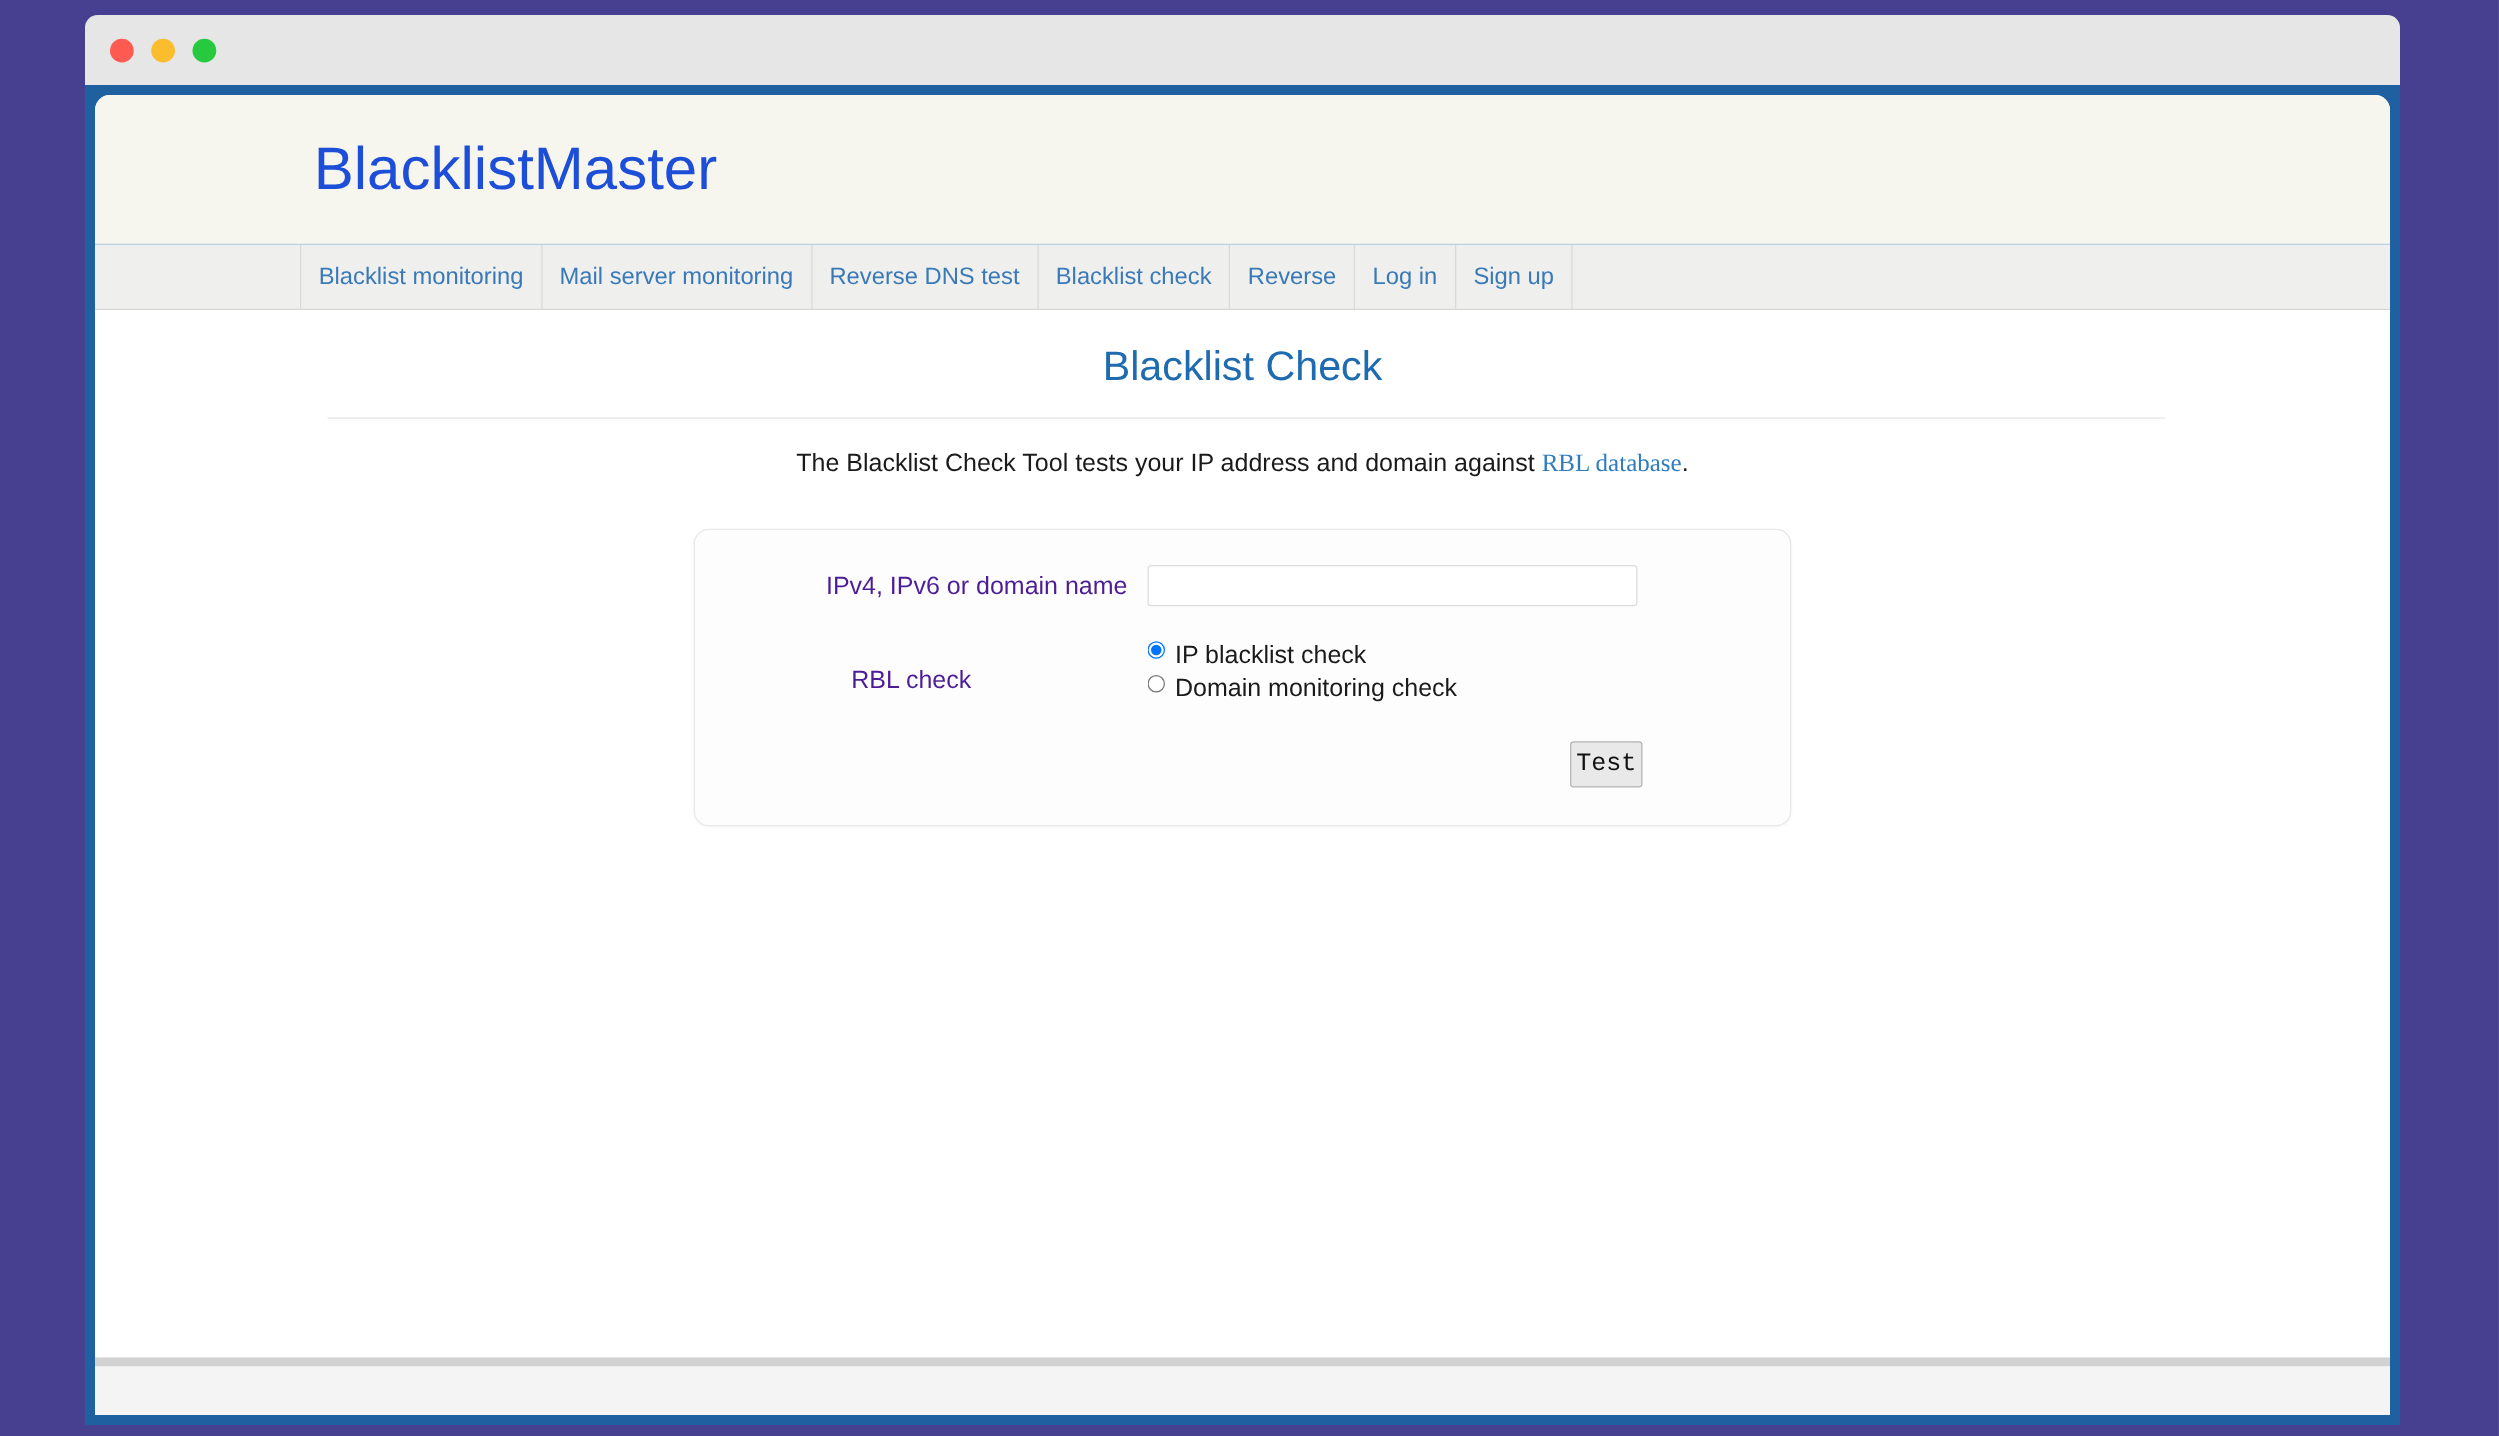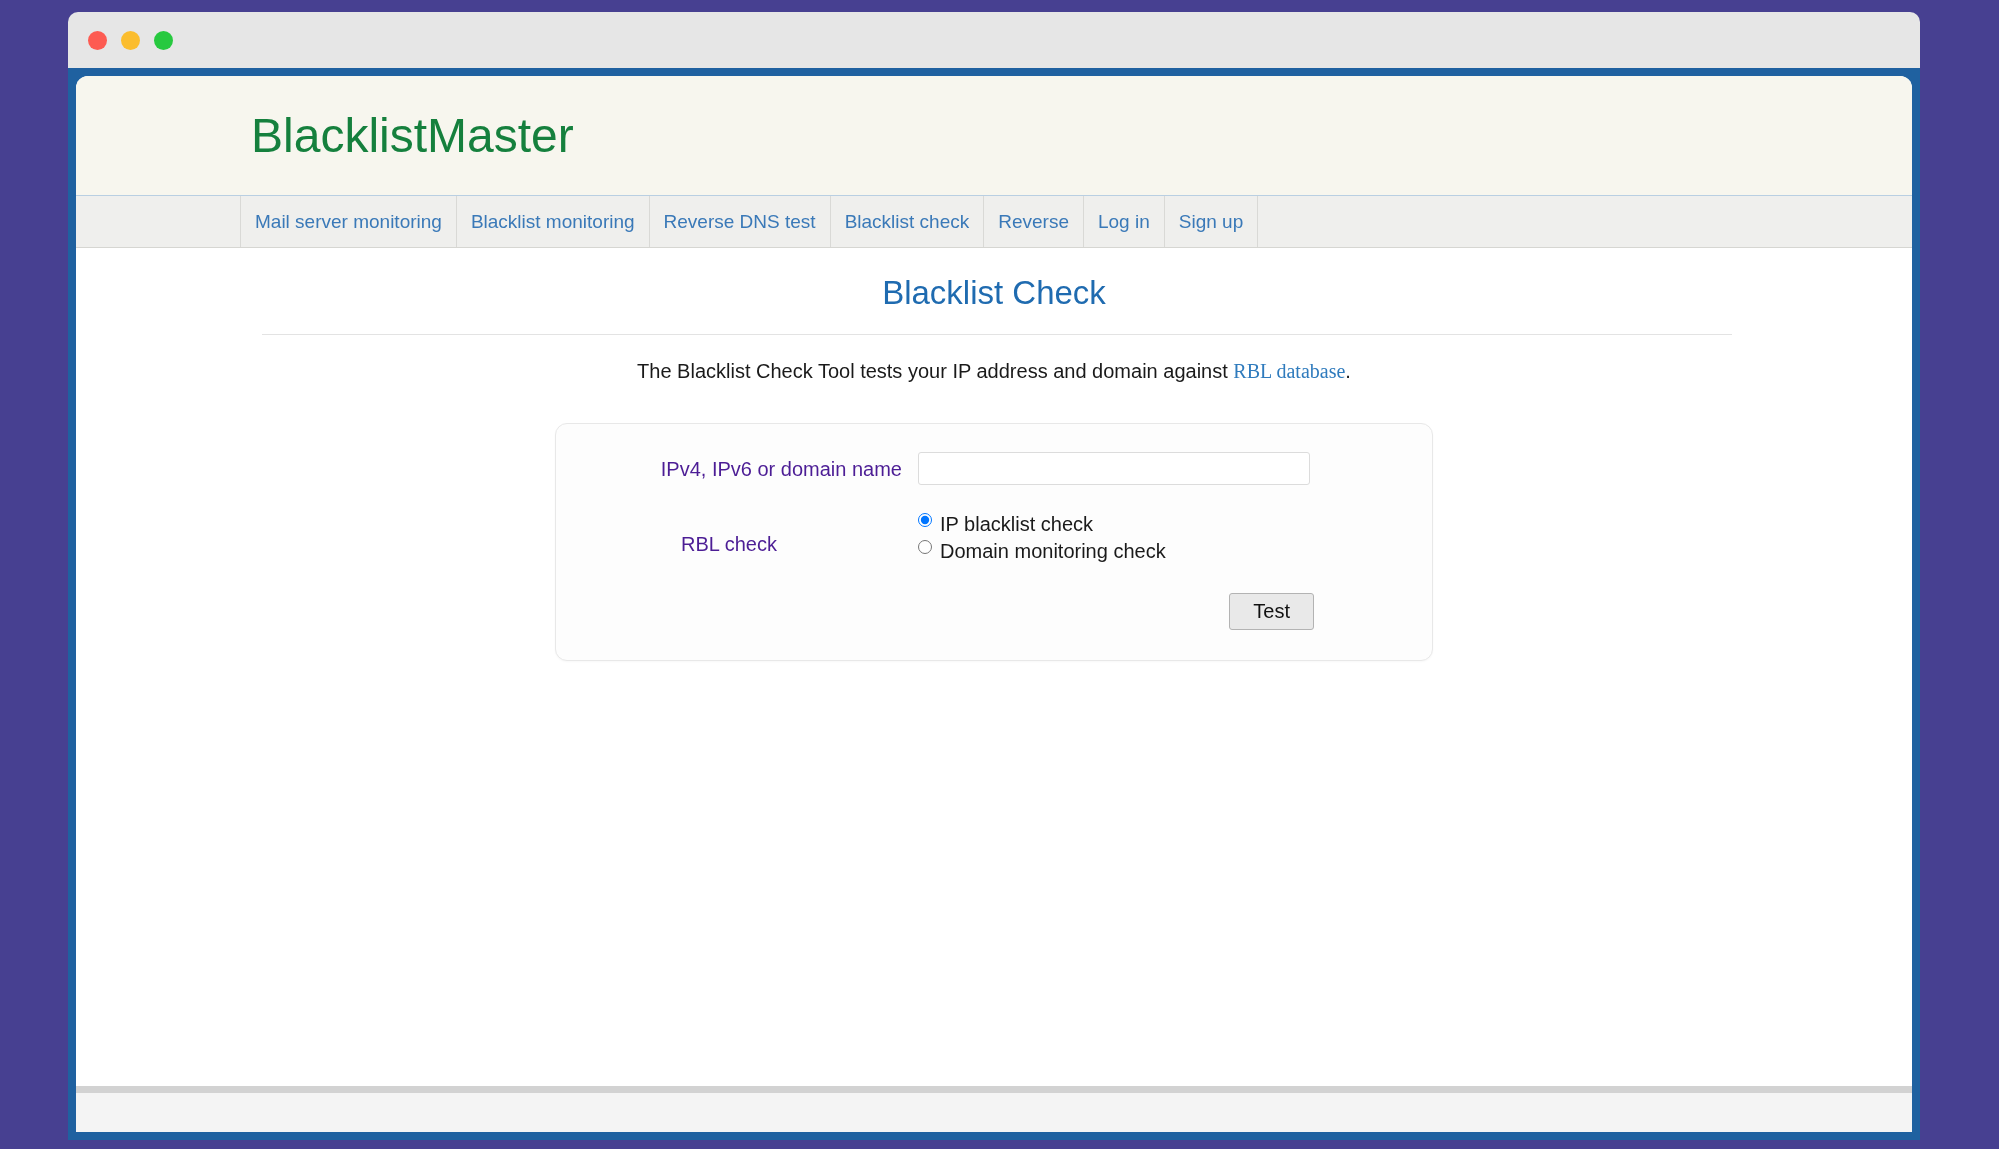--- a/index.html
+++ b/index.html
@@ -57,21 +57,21 @@
     background: #f7f6ee;
     height: 120px;
     display: flex;
     align-items: center;
     border-bottom: 1px solid #b9cfe2;
     flex: 0 0 auto;
   }
   #logo {
     margin-left: 175px;
     font-size: 48px;
-    color: #15803d;
+    color: #1d4ed8;
     letter-spacing: 0px;
     font-weight: 400;
   }
 
   
   #nav {
     background: #efefed;
     height: 52px;
     display: flex;
     align-items: stretch;
@@ -177,24 +177,24 @@
   #submit-row {
     display: flex;
     justify-content: flex-end;
     padding-right: 118px;
     margin-top: 4px;
   }
   #test-button {
     background: #e9e9e9;
     border: 1px solid #b3b3b3;
     border-radius: 3px;
-    padding: 6px 23px;
+    padding: 6px 4px;
     font-size: 20px;
     color: #111;
-    font-family: Liberation Sans, sans-serif;
+    font-family: Liberation Mono, monospace;
     cursor: pointer;
   }
 
   
   #footer {
     position: absolute;
     left: 0; right: 0; bottom: 0;
     height: 46px;
     background: #f4f4f4;
     border-top: 7px solid #d2d2d2;
@@ -213,22 +213,22 @@
 
   <div id="browser-frame">
     <div id="page">
 
       <header id="site-header">
         <div id="logo">BlacklistMaster</div>
       </header>
 
       <nav id="nav">
         <div id="nav-spacer"></div>
+        <a class="nav-item">Blacklist monitoring</a>
         <a class="nav-item">Mail server monitoring</a>
-        <a class="nav-item">Blacklist monitoring</a>
         <a class="nav-item">Reverse DNS test</a>
         <a class="nav-item">Blacklist check</a>
         <a class="nav-item">Reverse</a>
         <a class="nav-item">Log in</a>
         <a class="nav-item">Sign up</a>
         <div id="nav-tail"></div>
       </nav>
 
       <main id="content">
 

